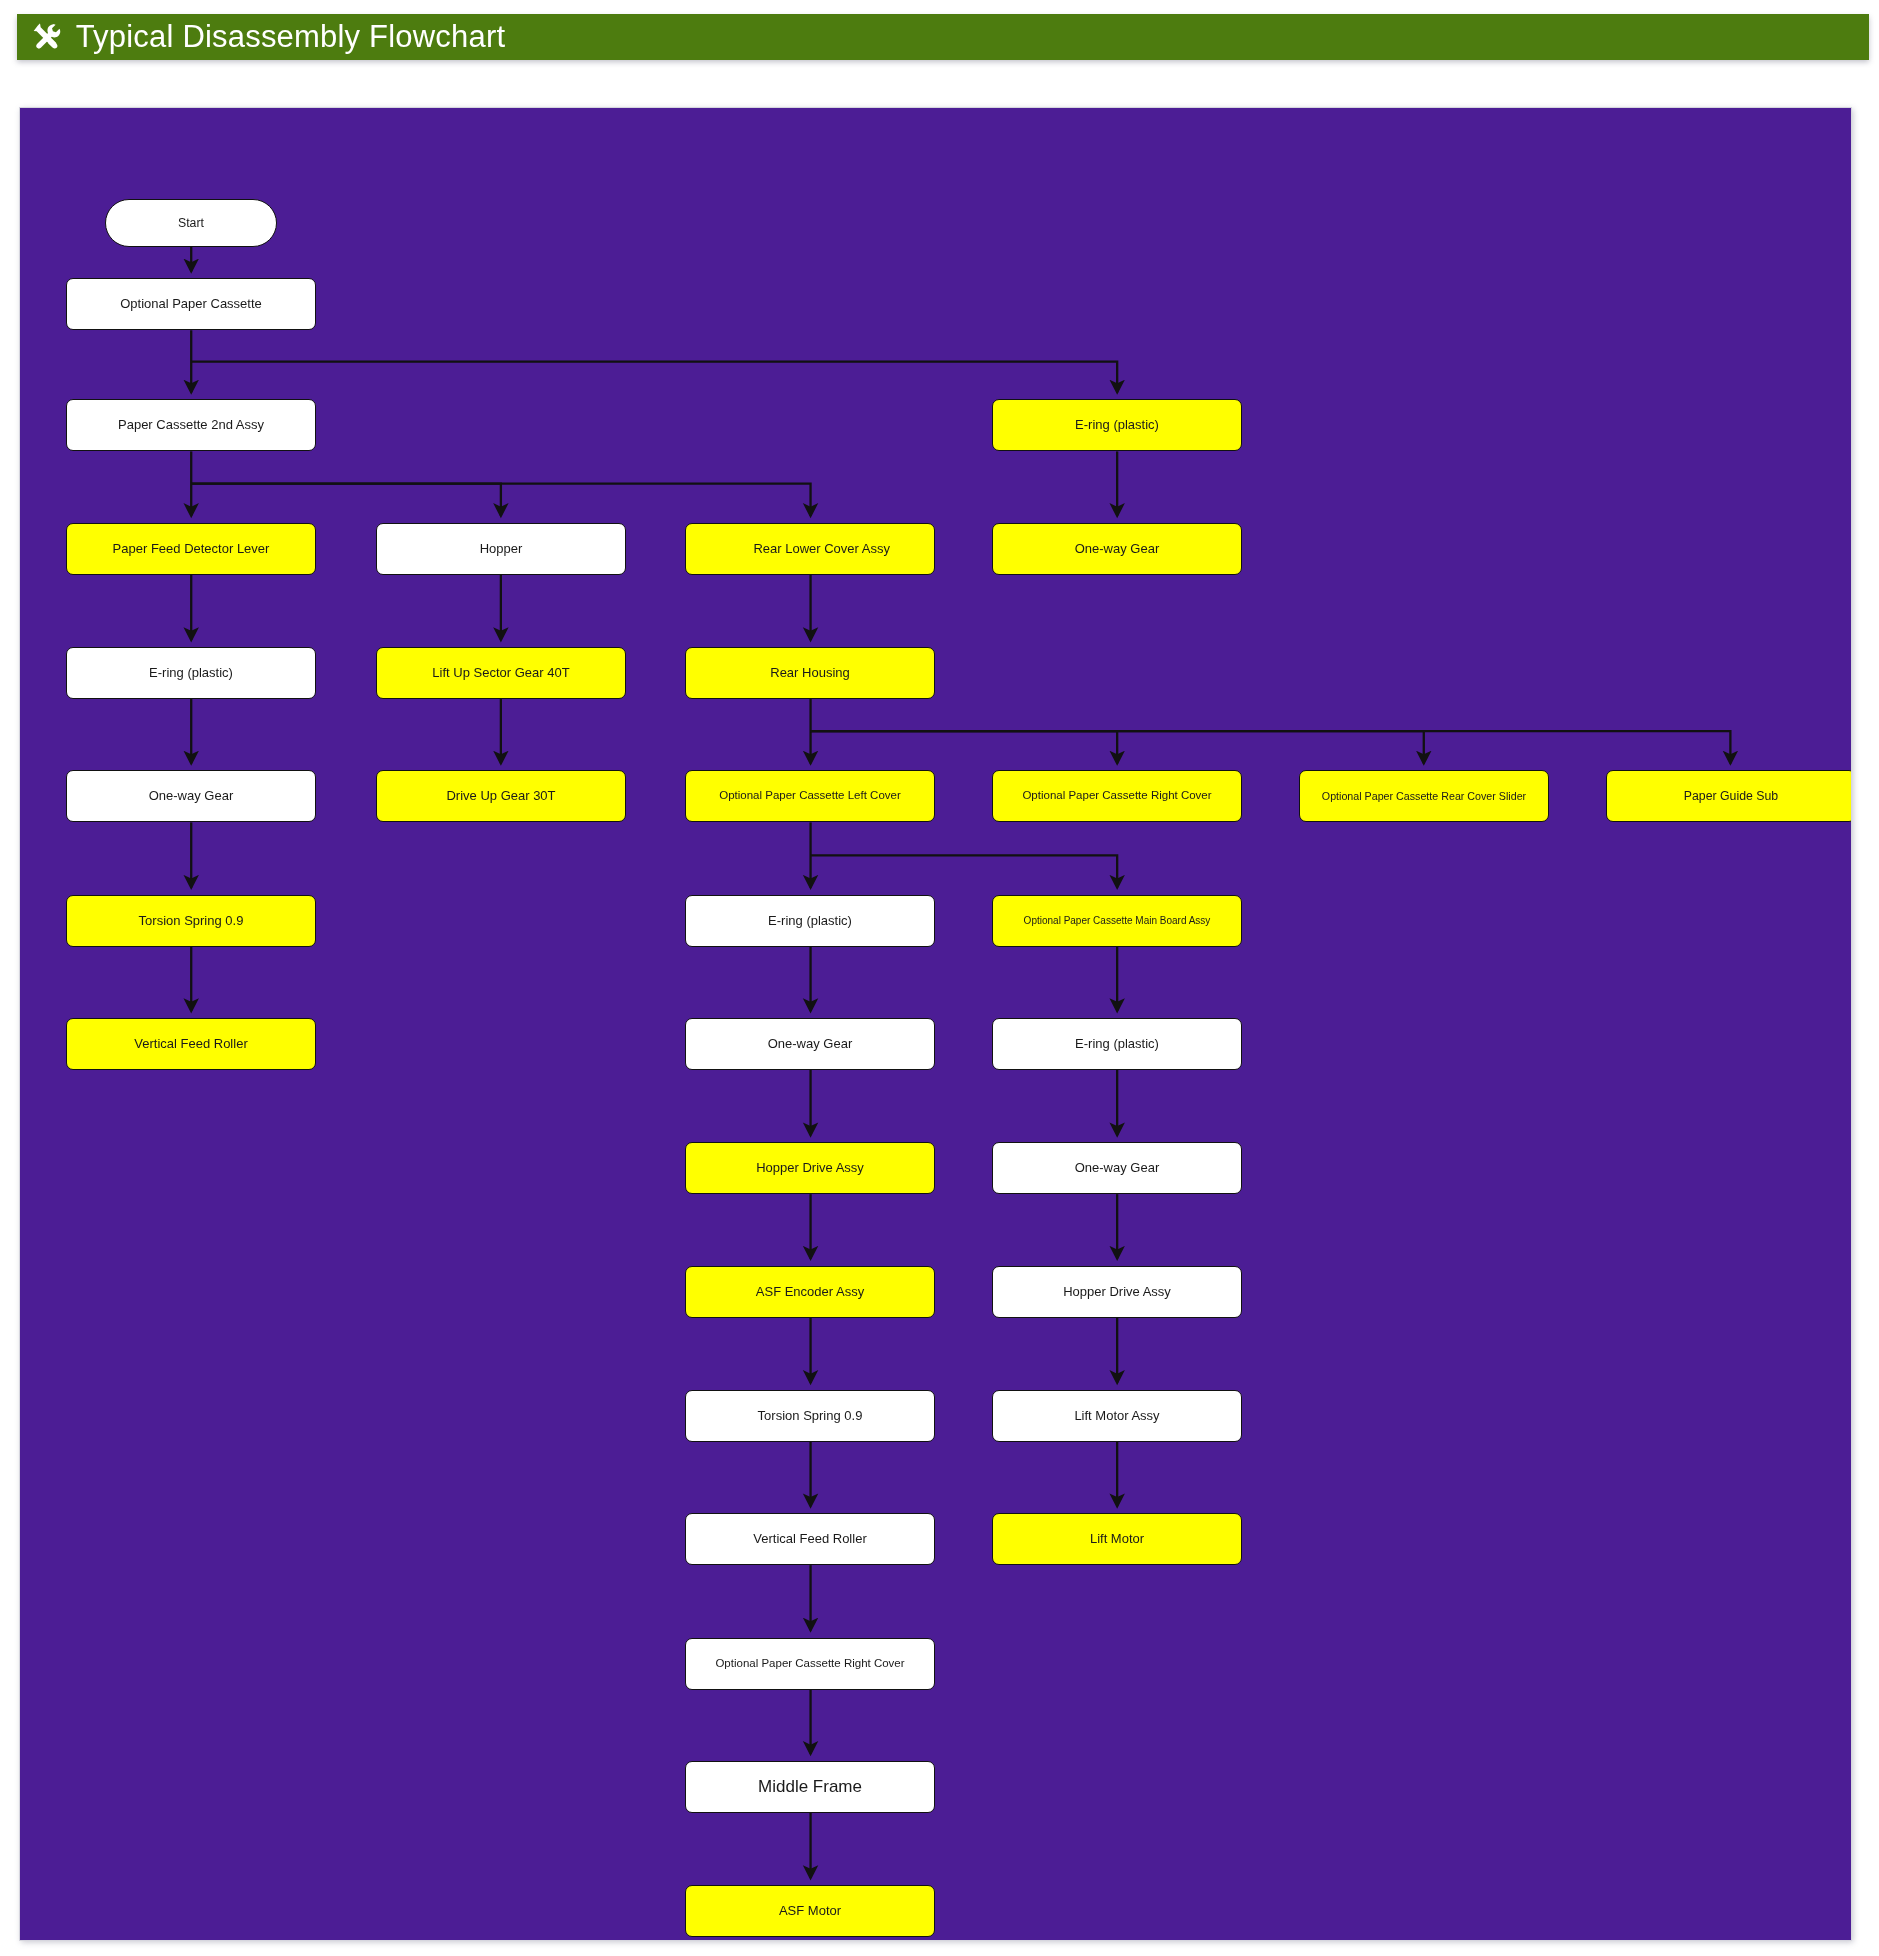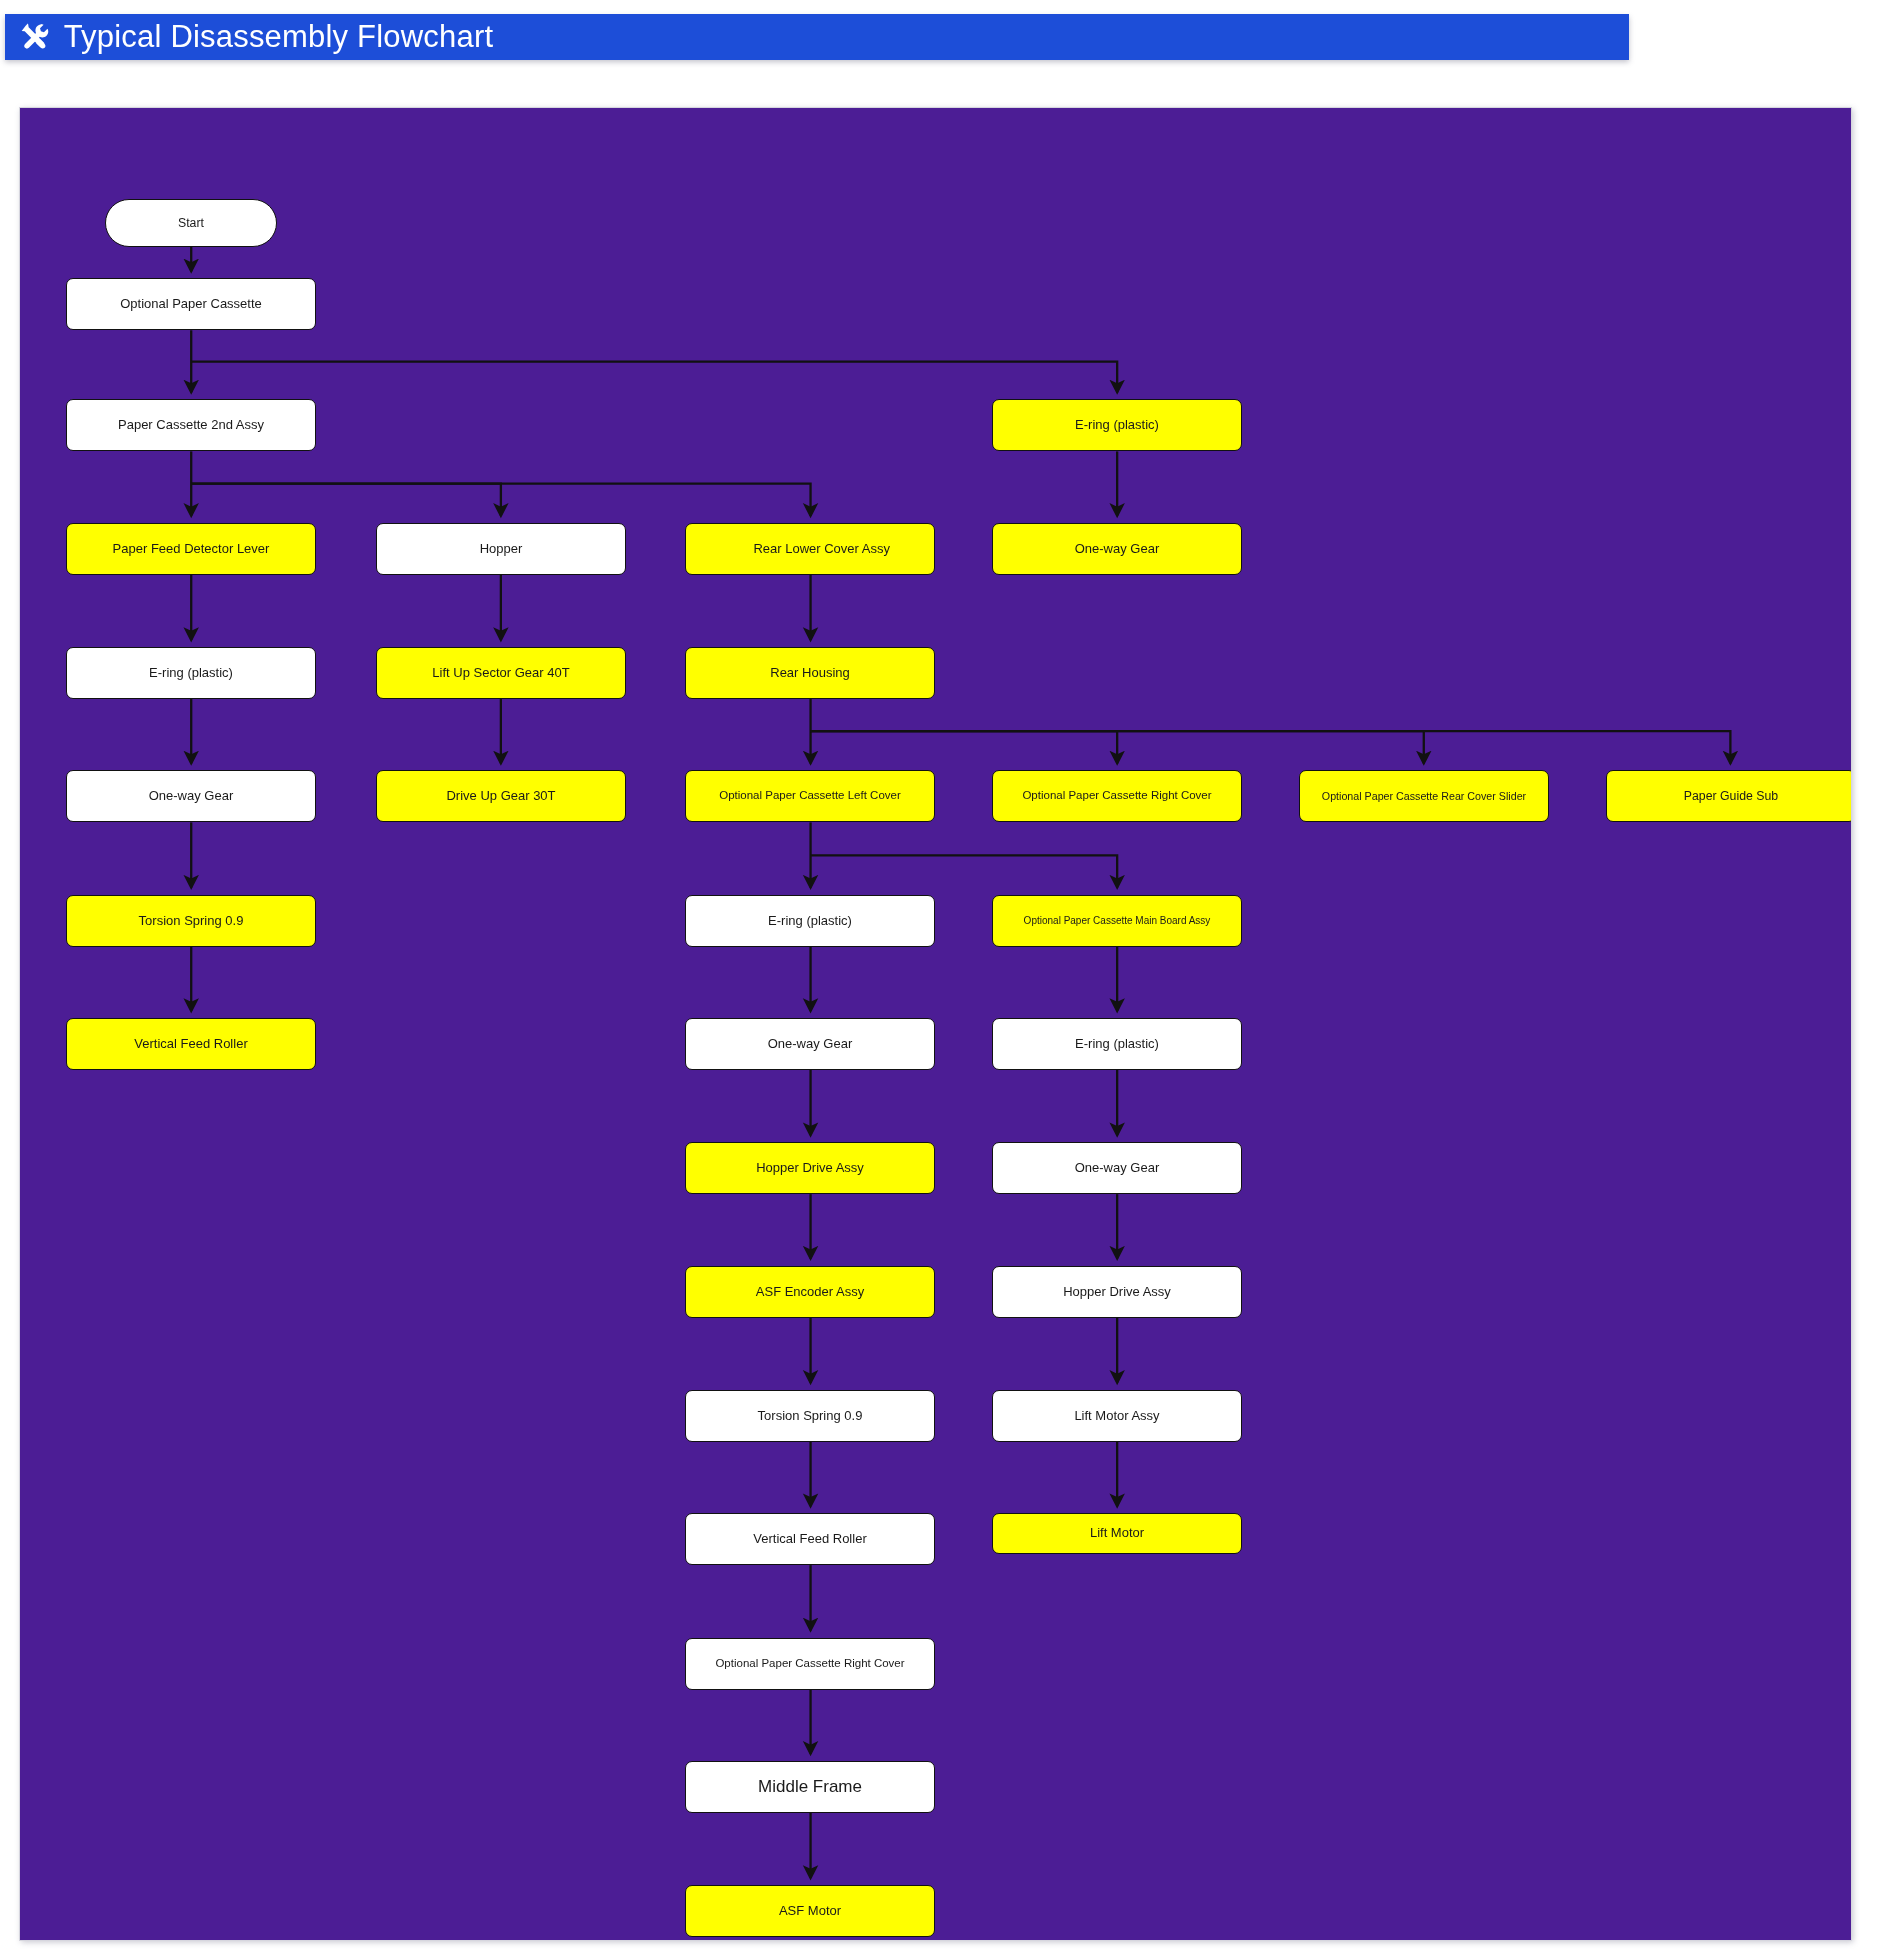--- a/index.html
+++ b/index.html
@@ -1,20 +1,20 @@
 <!DOCTYPE html>
 <html style="font-size:12.3px"><head>
 <meta charset="utf-8">
 <style>
   html,body{margin:0;padding:0;background:#ffffff;}
   body{width:1880px;height:1957px;font-family:"Liberation Sans",sans-serif;overflow:hidden;}
 
   #header{
-    position:absolute;left:5px;top:14px;width:1624px;height:46px;
-    background:#1d4ed8;
+    position:absolute;left:17px;top:14px;width:1852px;height:46px;
+    background:#4d7c0f;
     display:flex;align-items:center;
     box-shadow:0 3.1px 5.4px rgba(120,120,140,.45);
   }
   #header .hicon{
     width:34px;height:34px;margin-left:14px;margin-right:10.7px;
     display:block;flex:0 0 auto;
   }
   #header .htitle{
     color:#ffffff;font-size:31px;line-height:34px;
     font-family:"Liberation Sans",sans-serif;font-weight:400;
@@ -225,21 +225,21 @@
     </div>
   <div class="nodeBox" style="left:665px;top:1282px;width:250px;height:52px;font-size:13px;">
       <span class="nodeLabel">Torsion Spring 0.9</span>
     </div>
   <div class="nodeBox" style="left:972px;top:1282px;width:250px;height:52px;font-size:13px;">
       <span class="nodeLabel">Lift Motor Assy</span>
     </div>
   <div class="nodeBox" style="left:665px;top:1405px;width:250px;height:52px;font-size:13px;">
       <span class="nodeLabel">Vertical Feed Roller</span>
     </div>
-  <div class="nodeBox hl" style="left:972px;top:1405px;width:250px;height:41px;font-size:13px;">
+  <div class="nodeBox hl" style="left:972px;top:1405px;width:250px;height:52px;font-size:13px;">
       <span class="nodeLabel">Lift Motor</span>
     </div>
   <div class="nodeBox" style="left:665px;top:1530px;width:250px;height:52px;font-size:11.5px;">
       <span class="nodeLabel">Optional Paper Cassette Right Cover</span>
     </div>
   <div class="nodeBox" style="left:665px;top:1653px;width:250px;height:52px;font-size:17px;">
       <span class="nodeLabel">Middle Frame</span>
     </div>
   <div class="nodeBox hl" style="left:665px;top:1777px;width:250px;height:52px;font-size:13px;">
       <span class="nodeLabel">ASF Motor</span>

